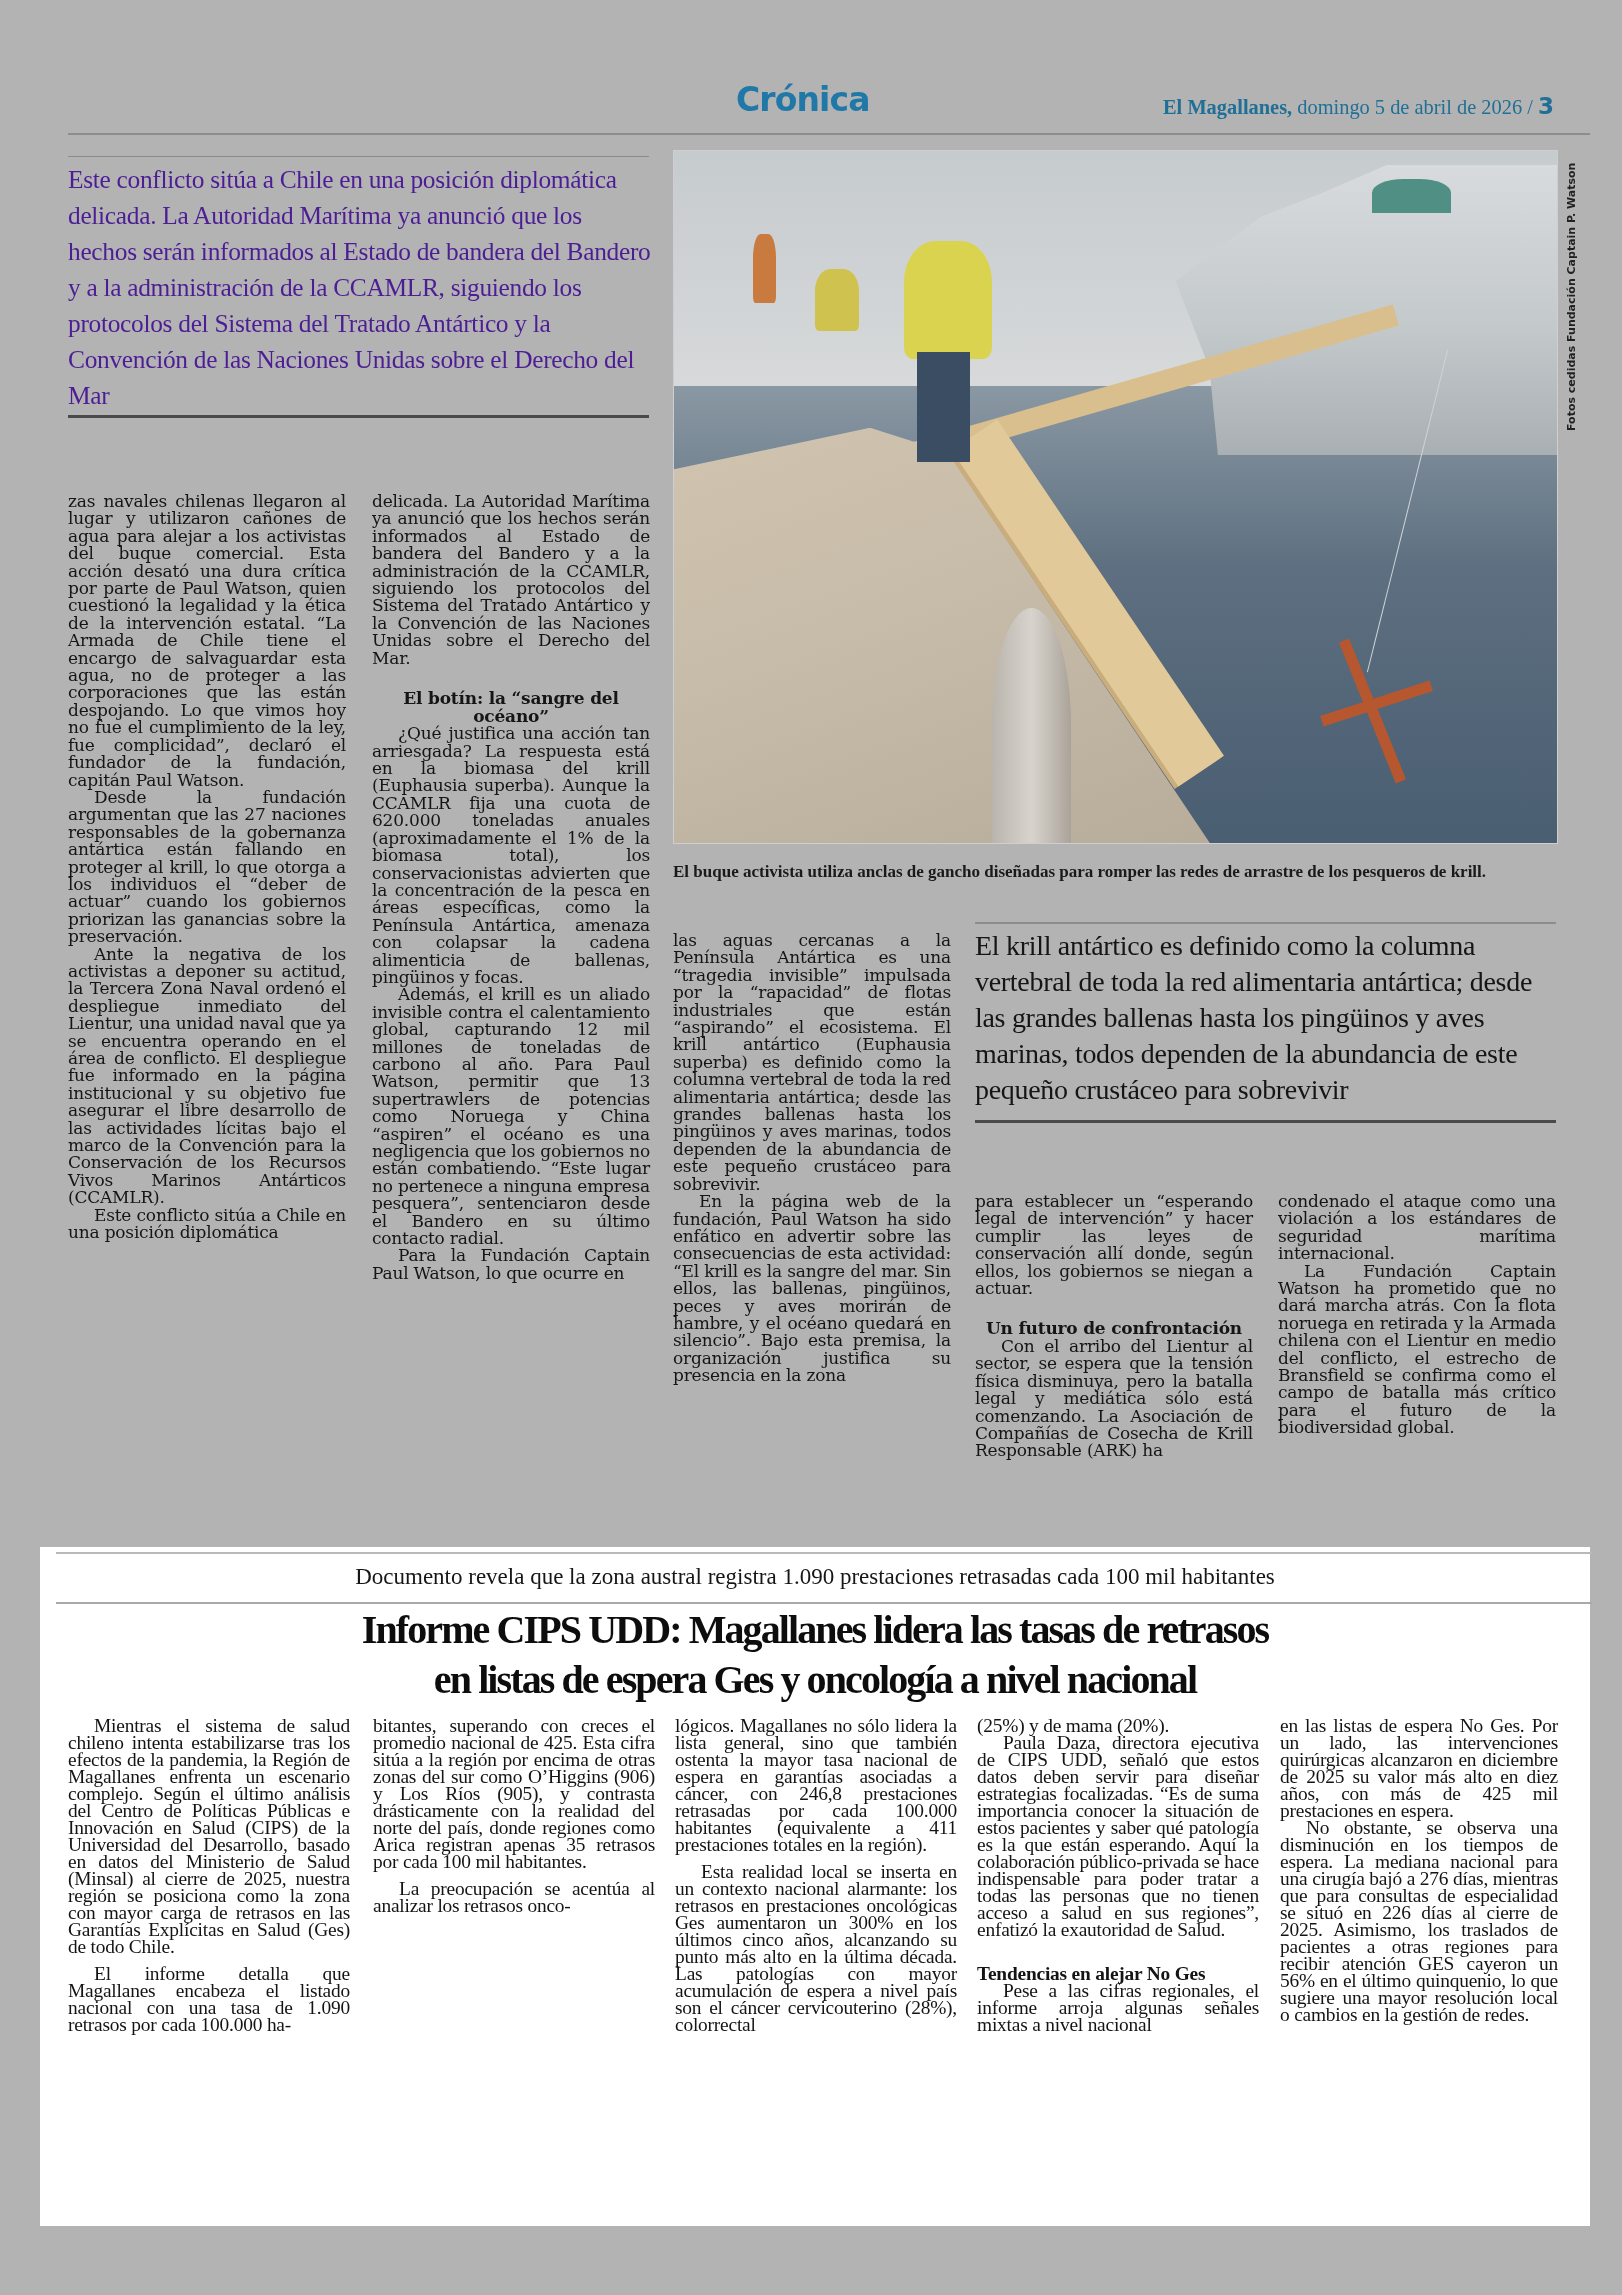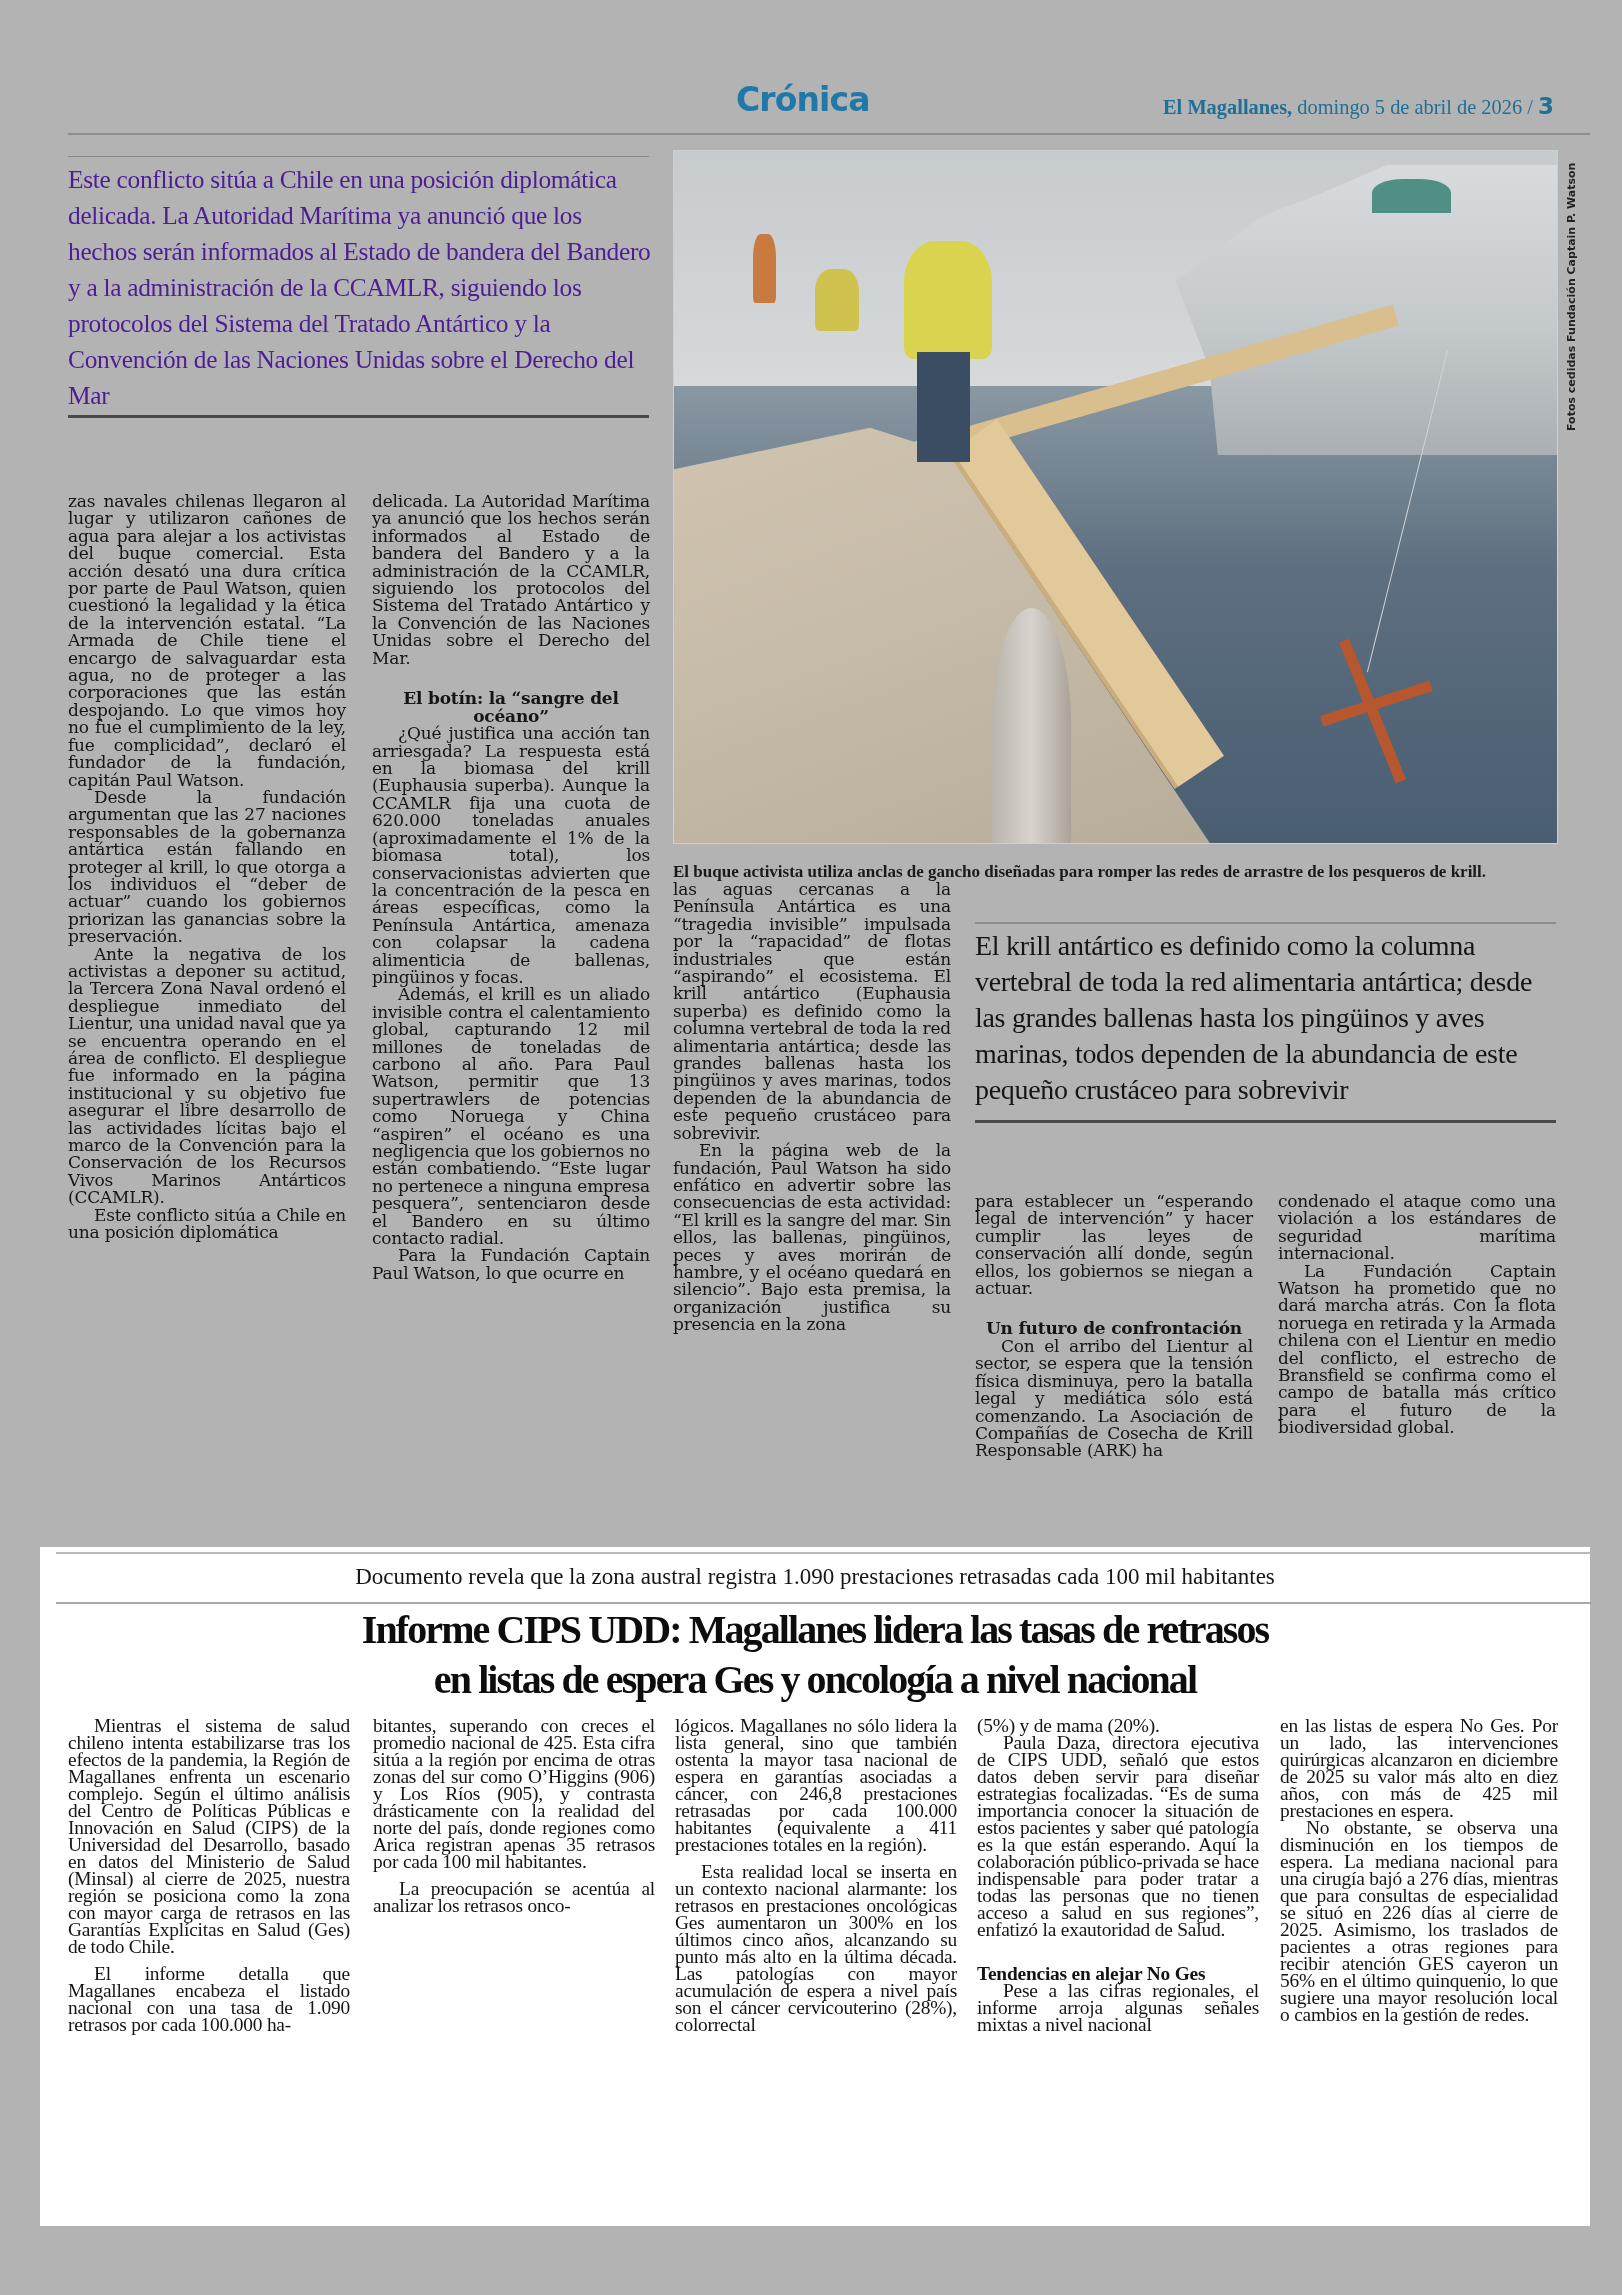--- a/index.html
+++ b/index.html
@@ -98,21 +98,21 @@
   }
   .col p { margin: 0; text-indent: 0; }
   .col p.ind { text-indent: 26px; }
   .col .sub {
     margin: 23px 0 0 0; font-weight: bold; text-align: center;
     font-size: 17px; line-height: 17.6px;
   }
 
   .c1 { left: 68px; top: 493px; width: 278px; }
   .c2 { left: 372px; top: 493px; width: 278px; }
-  .c3 { left: 673px; top: 881px; width: 278px; }
+  .c3 { left: 673px; top: 932px; width: 278px; }
   .c4 { left: 975px; top: 1193px; width: 278px; }
   .c5 { left: 1278px; top: 1193px; width: 278px; }
 
   
   .pull-mid-rule-top { left: 975px; top: 922px; width: 581px; height: 1.9px; background: #8d8d8d; }
   .pull-mid {
     left: 975px; top: 928px; width: 583px;
     font-family: "Liberation Serif", serif;
     font-size: 28px; line-height: 36px; letter-spacing: -0.3px; color: #151515;
   }
@@ -229,21 +229,21 @@
 </div>
 <div class="abs bcol b2">
   <p>bitantes, superando con creces el promedio nacional de 425. Esta cifra sitúa a la región por encima de otras zonas del sur como O’Higgins (906) y Los Ríos (905), y contrasta drásticamente con la realidad del norte del país, donde regiones como Arica registran apenas 35 retrasos por cada 100 mil habitantes.</p>
   <p class="ind gap">La preocupación se acentúa al analizar los retrasos onco-</p>
 </div>
 <div class="abs bcol b3">
   <p>lógicos. Magallanes no sólo lidera la lista general, sino que también ostenta la mayor tasa nacional de espera en garantías asociadas a cáncer, con 246,8 prestaciones retrasadas por cada 100.000 habitantes (equivalente a 411 prestaciones totales en la región).</p>
   <p class="ind gap">Esta realidad local se inserta en un contexto nacional alarmante: los retrasos en prestaciones oncológicas Ges aumentaron un 300% en los últimos cinco años, alcanzando su punto más alto en la última década. Las patologías con mayor acumulación de espera a nivel país son el cáncer cervicouterino (28%), colorrectal</p>
 </div>
 <div class="abs bcol b4">
-  <p>(5%) y de mama (20%).</p>
+  <p>(25%) y de mama (20%).</p>
   <p class="ind">Paula Daza, directora ejecutiva de CIPS UDD, señaló que estos datos deben servir para diseñar estrategias focalizadas. “Es de suma importancia conocer la situación de estos pacientes y saber qué patología es la que están esperando. Aquí la colaboración público-privada se hace indispensable para poder tratar a todas las personas que no tienen acceso a salud en sus regiones”, enfatizó la exautoridad de Salud.</p>
   <div class="sub">Tendencias en alejar No Ges</div>
   <p class="ind">Pese a las cifras regionales, el informe arroja algunas señales mixtas a nivel nacional</p>
 </div>
 <div class="abs bcol b5">
   <p>en las listas de espera No Ges. Por un lado, las intervenciones quirúrgicas alcanzaron en diciembre de 2025 su valor más alto en diez años, con más de 425 mil prestaciones en espera.</p>
   <p class="ind">No obstante, se observa una disminución en los tiempos de espera. La mediana nacional para una cirugía bajó a 276 días, mientras que para consultas de especialidad se situó en 226 días al cierre de 2025. Asimismo, los traslados de pacientes a otras regiones para recibir atención GES cayeron un 56% en el último quinquenio, lo que sugiere una mayor resolución local o cambios en la gestión de redes.</p>
 </div>
 
 

